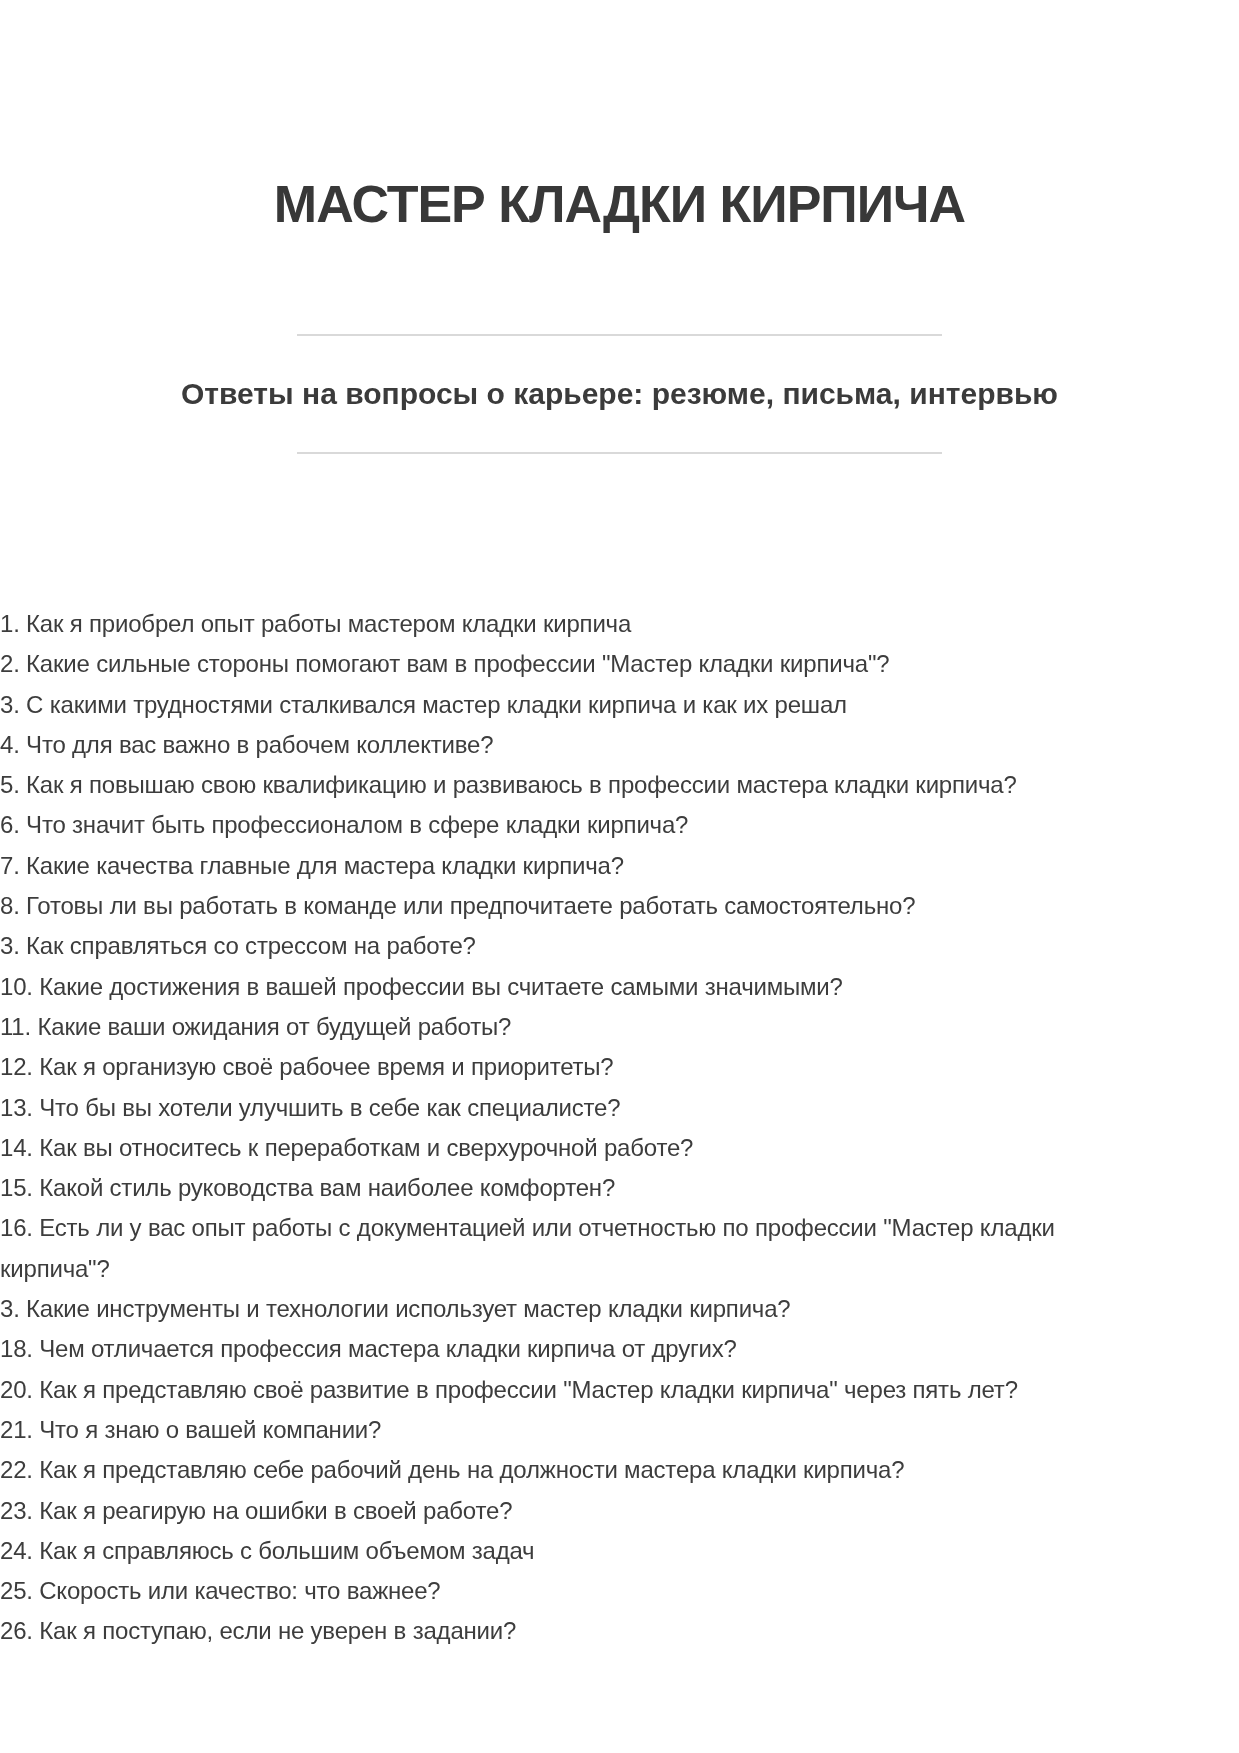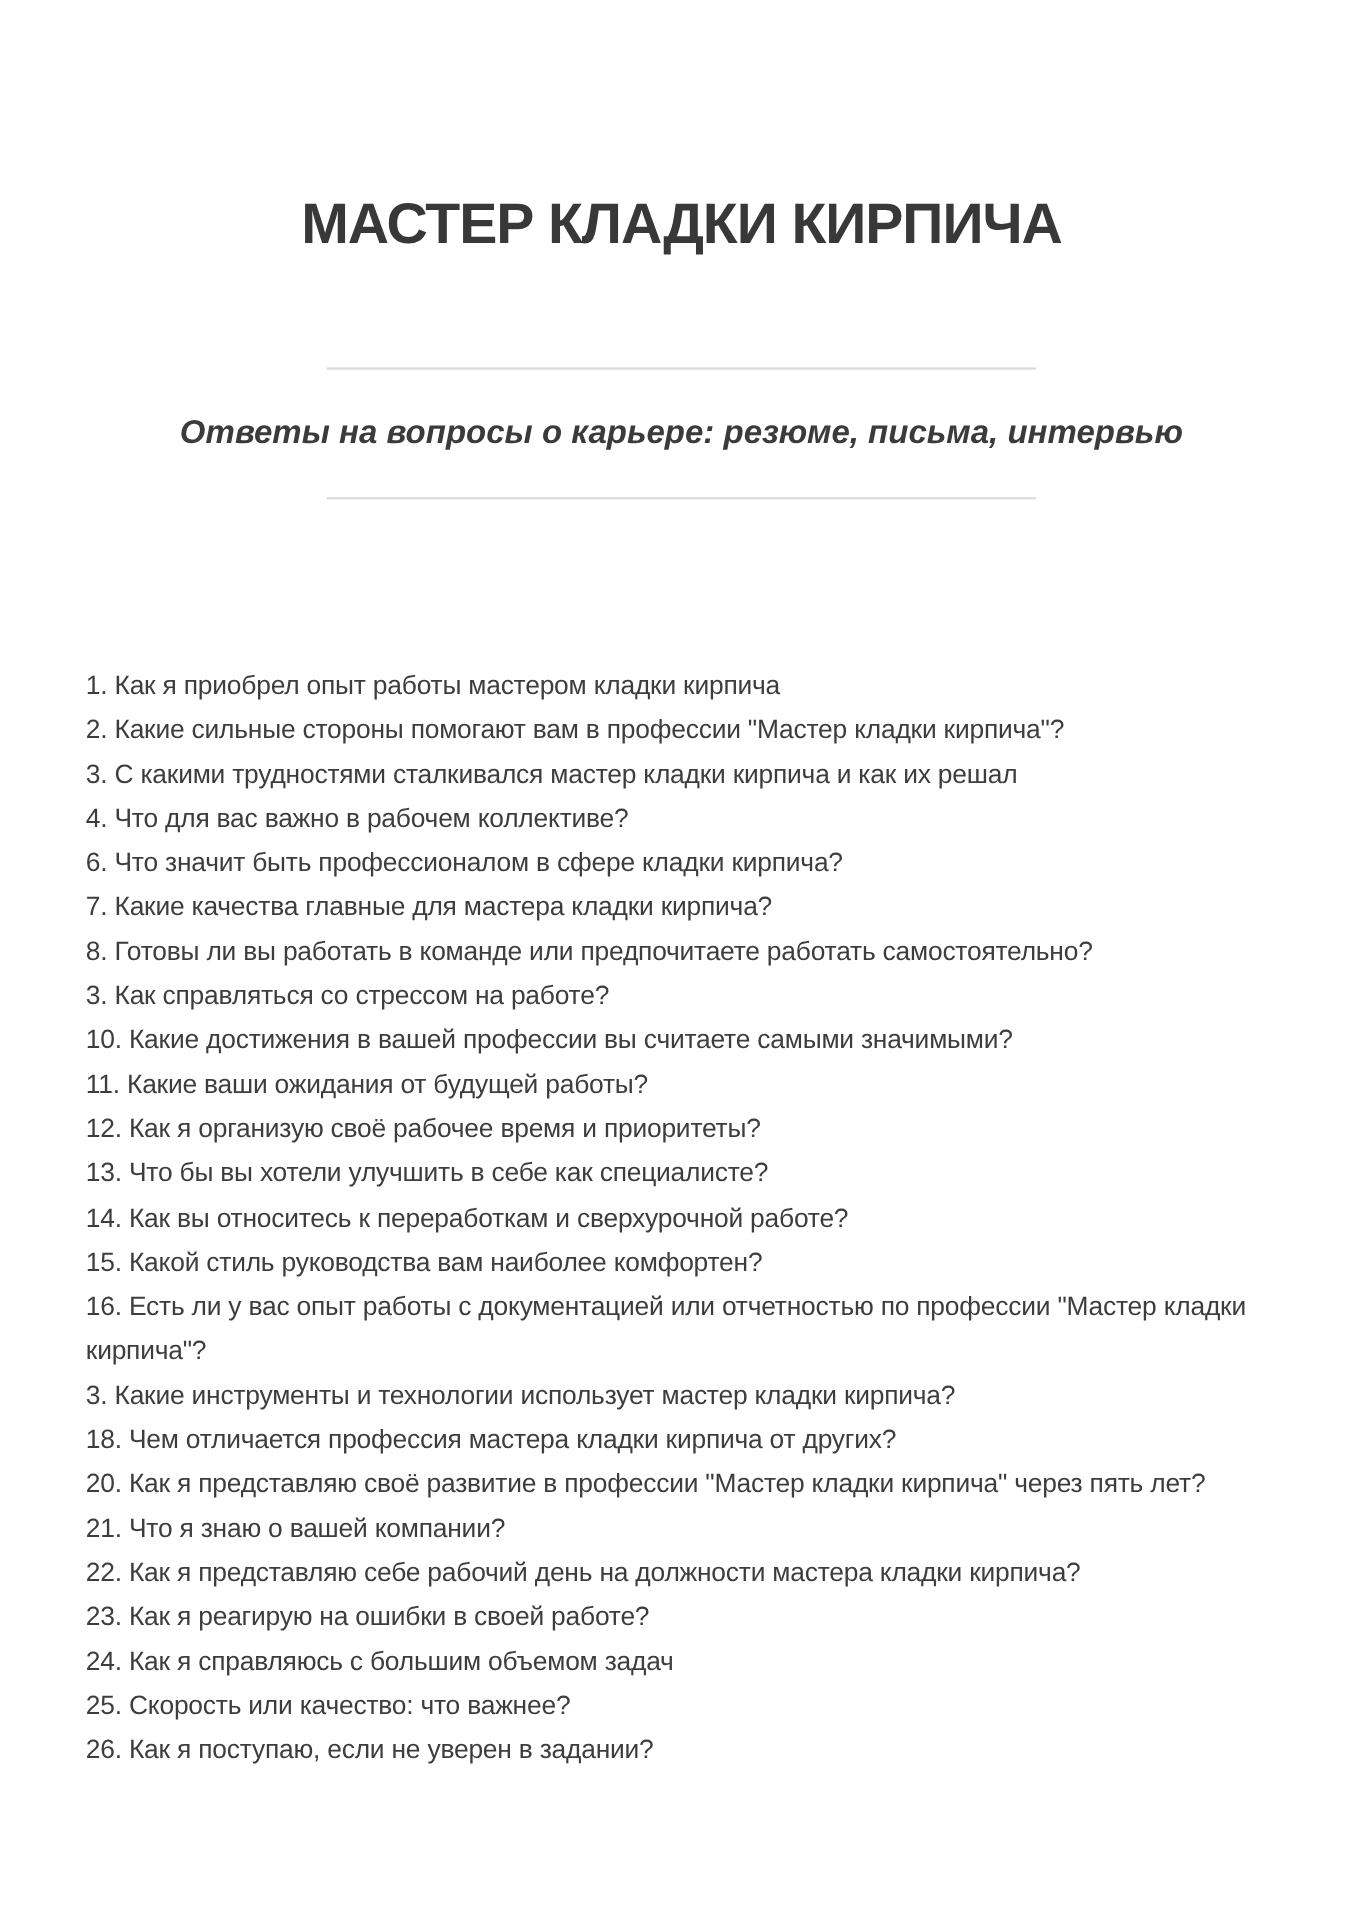--- a/index.html
+++ b/index.html
@@ -44,25 +44,23 @@
     margin-top: 36px;
   }
   .doc-subtitle {
     margin: 0;
     margin-top: 36px;
     text-align: center;
     font-size: 30px;
     line-height: 44px;
     font-weight: 600;
     color: #3b3b3b;
-    font-style: italic;
   }
   .question-list {
     margin-top: 150px;
-    margin-left: 78px;
     width: 1060px;
     font-size: 24px;
     line-height: 40.3px;
     letter-spacing: -0.2px;
     color: #3d3d3d;
   }
   .question-item {
     margin: 0;
     padding: 0;
   }
@@ -78,20 +76,21 @@
 
   <h2 class="doc-subtitle">Ответы на вопросы о карьере: резюме, письма, интервью</h2>
 
   <hr class="divider divider-bottom">
 
   <div class="question-list">
       <div class="question-item">1. Как я приобрел опыт работы мастером кладки кирпича</div>
       <div class="question-item">2. Какие сильные стороны помогают вам в профессии "Мастер кладки кирпича"?</div>
       <div class="question-item">3. С какими трудностями сталкивался мастер кладки кирпича и как их решал</div>
       <div class="question-item">4. Что для вас важно в рабочем коллективе?</div>
+      <div class="question-item">5. Как я повышаю свою квалификацию и развиваюсь в профессии мастера кладки кирпича?</div>
       <div class="question-item">6. Что значит быть профессионалом в сфере кладки кирпича?</div>
       <div class="question-item">7. Какие качества главные для мастера кладки кирпича?</div>
       <div class="question-item">8. Готовы ли вы работать в команде или предпочитаете работать самостоятельно?</div>
       <div class="question-item">3. Как справляться со стрессом на работе?</div>
       <div class="question-item">10. Какие достижения в вашей профессии вы считаете самыми значимыми?</div>
       <div class="question-item">11. Какие ваши ожидания от будущей работы?</div>
       <div class="question-item">12. Как я организую своё рабочее время и приоритеты?</div>
       <div class="question-item">13. Что бы вы хотели улучшить в себе как специалисте?</div>
       <div class="question-item">14. Как вы относитесь к переработкам и сверхурочной работе?</div>
       <div class="question-item">15. Какой стиль руководства вам наиболее комфортен?</div>

